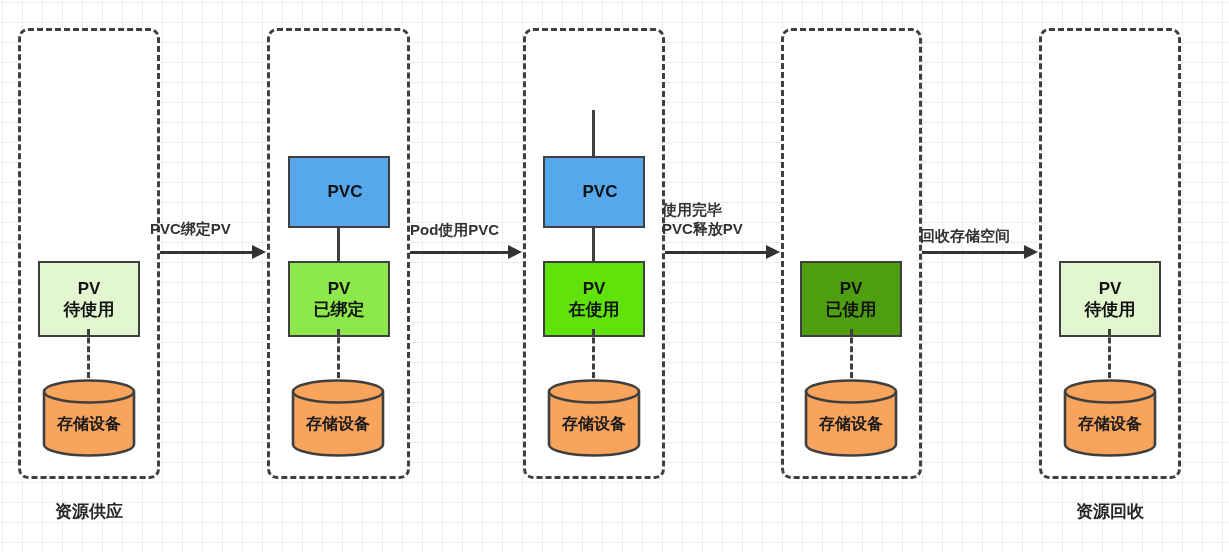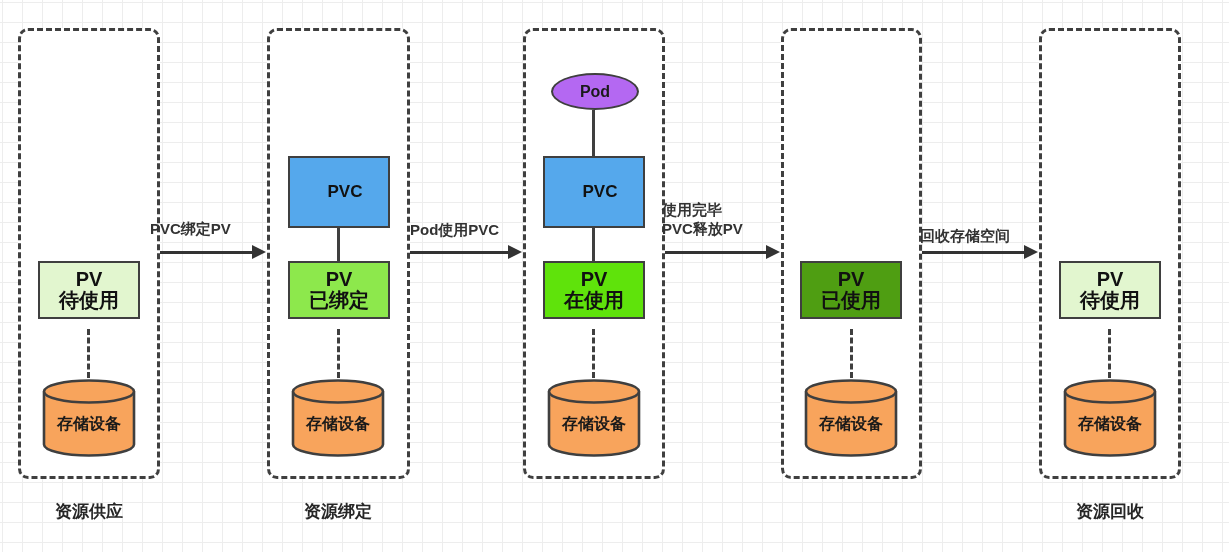--- a/index.html
+++ b/index.html
@@ -28,21 +28,21 @@
     position:absolute;top:28px;height:451px;box-sizing:border-box;
     border:3px dashed var(--stroke);border-radius:10px;background:#fff;
   }
   .box{
     position:absolute;box-sizing:border-box;width:102px;
     border:2.5px solid var(--stroke);
     display:flex;flex-direction:column;align-items:center;justify-content:center;
     text-align:center;color:#111;font-weight:bold;
   }
   .pvc-box{top:156px;height:72px;background:var(--pvc-blue);font-size:17px;padding-left:12px;}
-  .pv-box{top:261px;height:58px;font-size:20px;line-height:21px;}
+  .pv-box{top:261px;height:76px;font-size:17px;line-height:21px;}
   .pv-pending{background:var(--pv-pending);}
   .pv-bound{background:var(--pv-bound);}
   .pv-in-use{background:var(--pv-in-use);}
   .pv-released{background:var(--pv-released);}
   .pod{
     position:absolute;top:73px;width:88px;height:37px;box-sizing:border-box;
     background:var(--pod-purple);border:2.5px solid var(--stroke);border-radius:50%;
     display:flex;align-items:center;justify-content:center;
     font-size:16px;font-weight:bold;color:#1a1a1a;
   }
@@ -108,32 +108,28 @@
     <span>已绑定</span>
   </div>
   <div class="vline dashed" style="left:337px;top:329px;height:49px"></div>
   <div class="cyl" style="left:290px">
     <svg width="96" height="80" viewBox="0 0 96 80">
       <path d="M3 13.5 L3 66.5 A45 11 0 0 0 93 66.5 L93 13.5" fill="var(--storage-orange)" stroke="var(--stroke)" stroke-width="2.6"></path>
       <ellipse cx="48" cy="13.5" rx="45" ry="11" fill="var(--storage-orange)" stroke="var(--stroke)" stroke-width="2.6"></ellipse>
     </svg>
     <span class="cyl-label">存储设备</span>
   </div>
-  <div class="stage-label" style="left:258px">资源绑定</div>
 
   <div class="arrow" style="left:410px;width:112px">
     <div class="shaft"></div>
     <div class="head"></div>
   </div>
   <div class="arrow-label" style="left:410px;width:112px;top:220px">Pod使用PVC</div>
 
   <div class="panel" style="left:523px;width:142px"></div>
-  <div class="pod" style="left:551px">
-    <span>Pod</span>
-  </div>
   <div class="vline solid" style="left:592px;top:110px;height:46px"></div>
   <div class="box pvc-box" style="left:543px">
     <span>PVC</span>
   </div>
   <div class="vline solid" style="left:592px;top:228px;height:33px"></div>
   <div class="box pv-box pv-in-use" style="left:543px">
     <span>PV</span>
     <span>在使用</span>
   </div>
   <div class="vline dashed" style="left:592px;top:329px;height:49px"></div>

